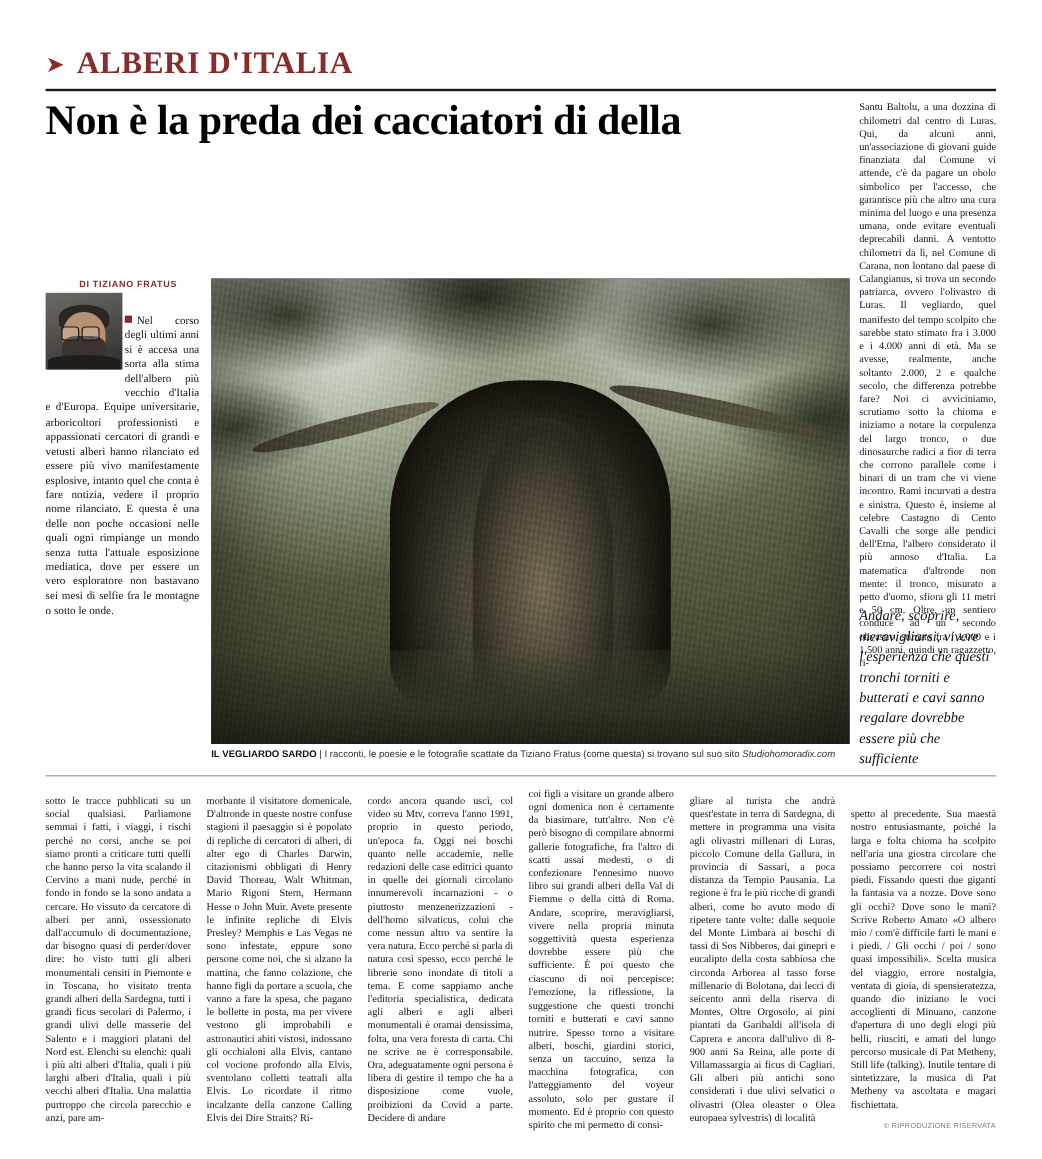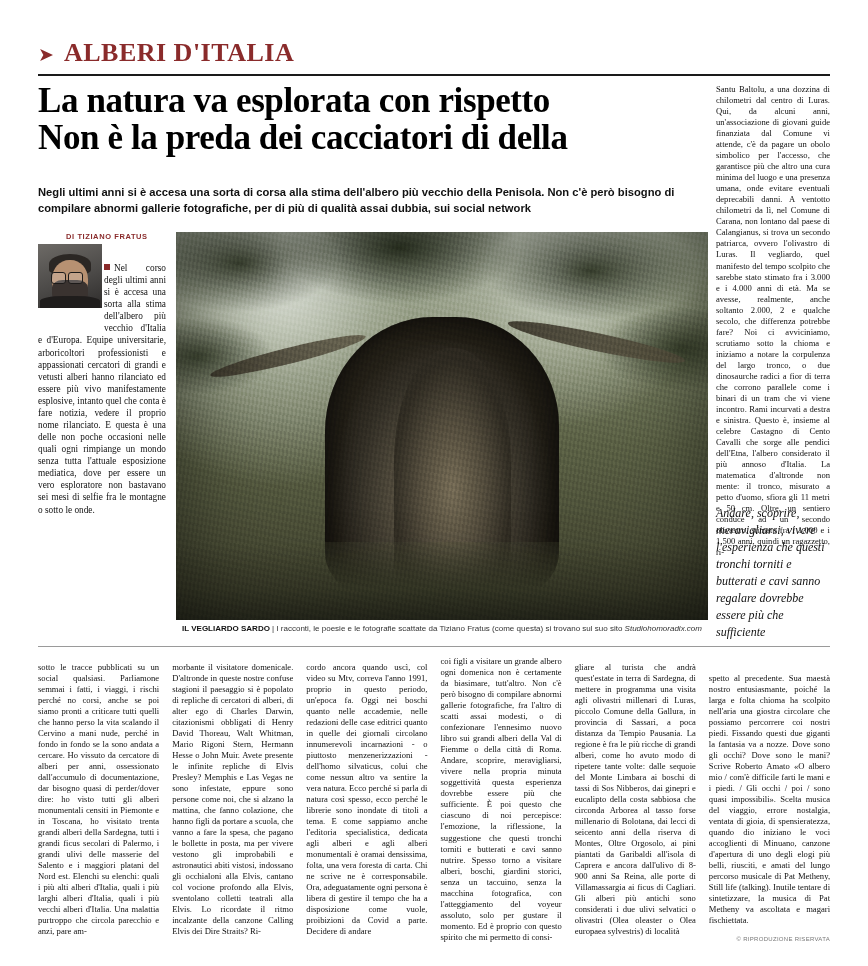--- a/index.html
+++ b/index.html
@@ -256,21 +256,20 @@
 
   .caption {
     position: absolute;
     left: 176px;
     top: 624px;
     width: 532px;
     font-family: "Liberation Sans", sans-serif;
     font-size: 8px;
     line-height: 1.3;
     color: #333;
-    text-align: center;
   }
   .caption b {
     color: #111;
     font-weight: bold;
   }
   .caption i { font-style: italic; }
 
   
   .col-right-top {
     position: absolute;
@@ -337,25 +336,23 @@
 
 <div class="page">
 
   <div class="kicker-row">
     <span class="kicker-arrow">➤</span>
     <span class="kicker-text">ALBERI D'ITALIA</span>
   </div>
   <div class="rule-top"></div>
 
   <div class="headline">
-    <div class="l1">La natura va esplorata con rispetto</div>
     <div class="l2">Non è la preda dei cacciatori di della</div>
   </div>
 
-  <div class="subhead">Negli ultimi anni si è accesa una sorta di corsa alla stima dell'albero più vecchio della Penisola. Non c'è però bisogno di compilare abnormi gallerie fotografiche, per di più di qualità assai dubbia, sui social network</div>
   <div class="byline">di Tiziano Fratus</div>
 
   <div class="mug">
     <div class="hair"></div>
     <div class="face"></div>
     <div class="beard"></div>
     <div class="glass-l"></div>
     <div class="glass-r"></div>
     <div class="shoulders"></div>
   </div>

